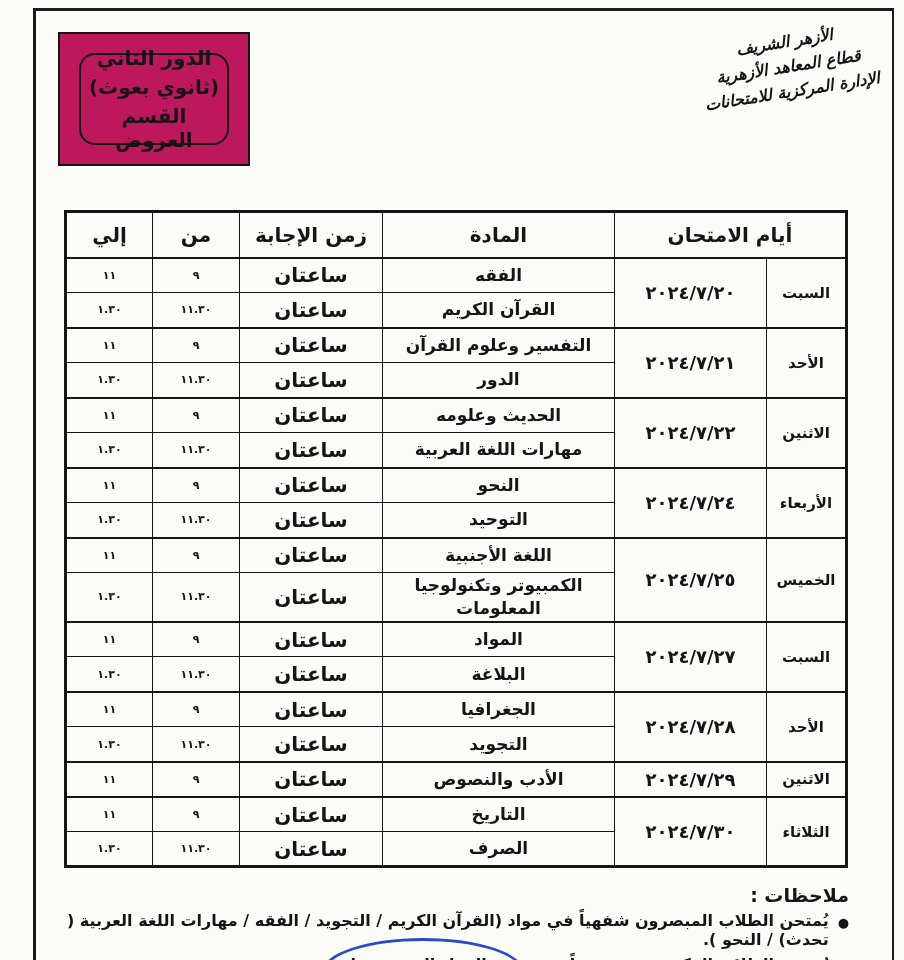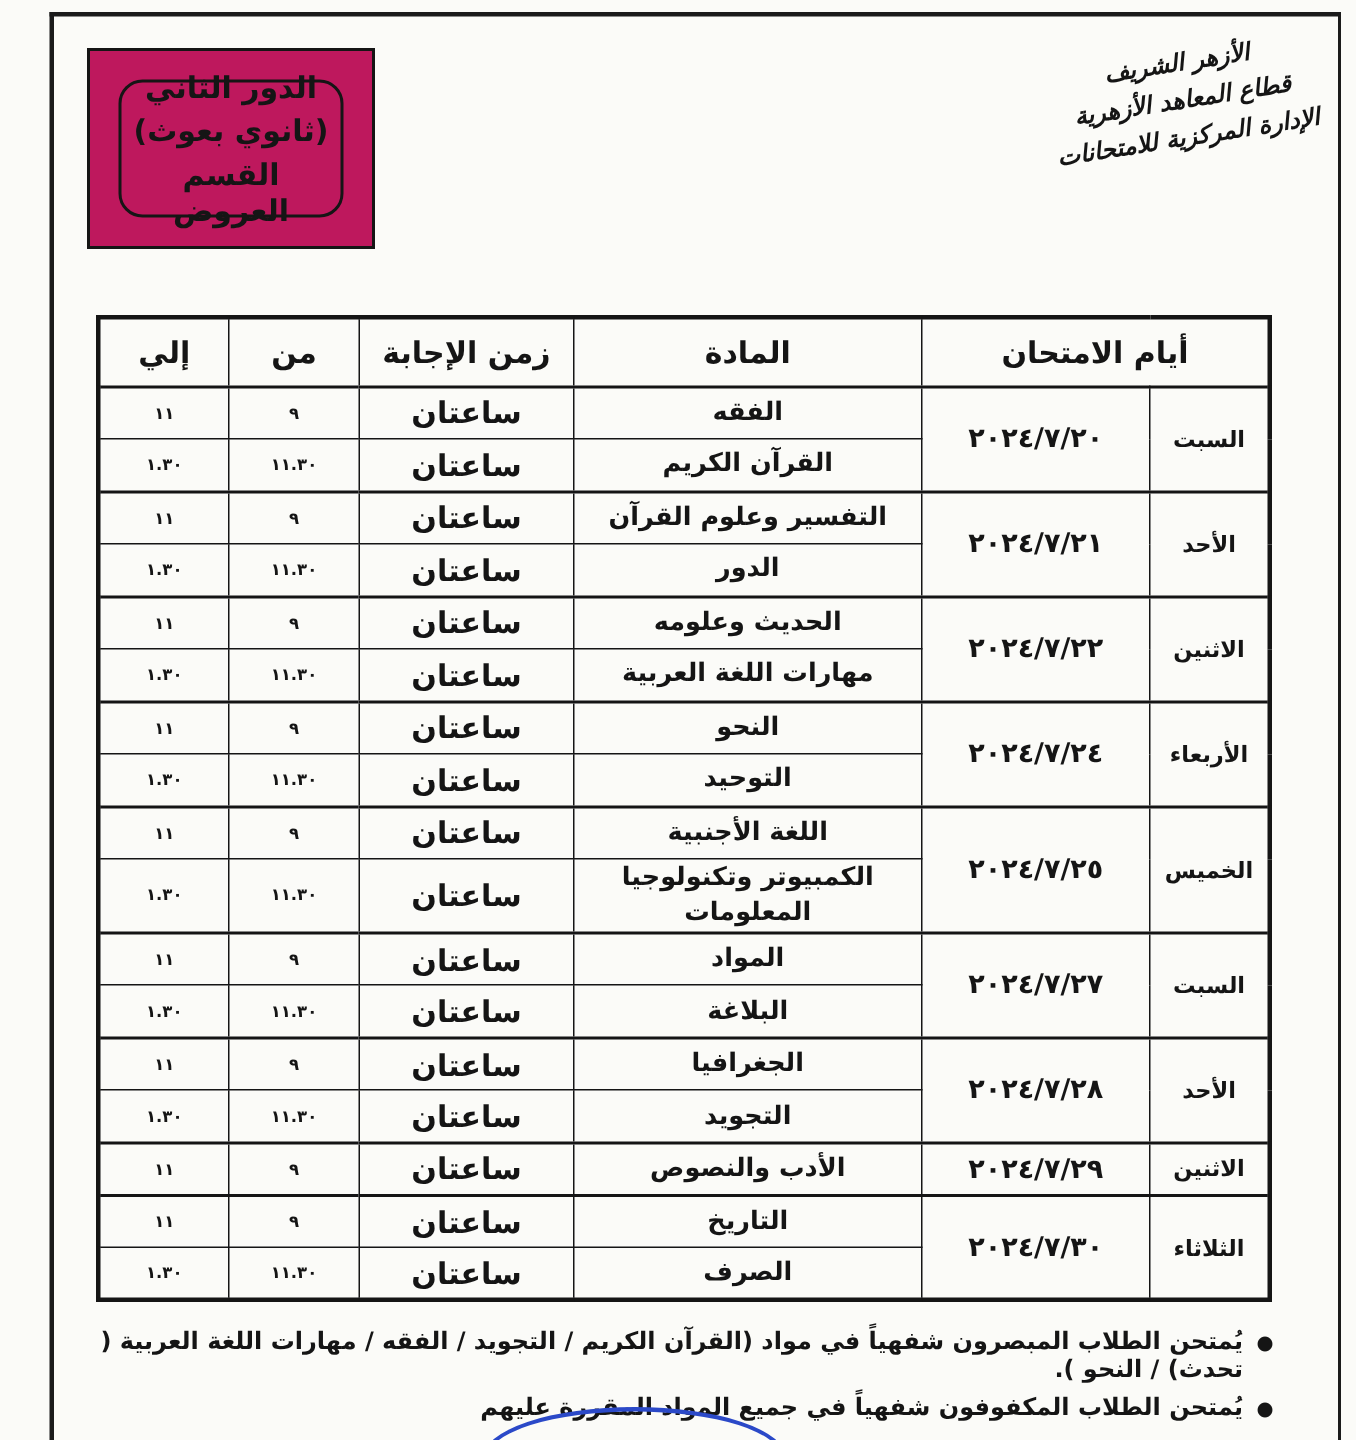--- a/index.html
+++ b/index.html
@@ -225,20 +225,21 @@
         <tr>
           <td class="subject">الصرف</td>
           <td class="duration">ساعتان</td>
           <td class="time">١١.٣٠</td>
           <td class="time">١.٣٠</td>
         </tr>
       </tbody>
   </table>
 
   <div class="notes">
+    <div class="notes-title">ملاحظات :</div>
     <div class="note">
       <span class="bullet">●</span>
       <span>يُمتحن الطلاب المبصرون شفهياً في مواد (القرآن الكريم / التجويد / الفقه / مهارات اللغة العربية ( تحدث) / النحو ).</span>
     </div>
     <div class="note">
       <span class="bullet">●</span>
       <span>يُمتحن الطلاب المكفوفون شفهياً في جميع المواد المقررة عليهم</span>
     </div>
   </div>
 

